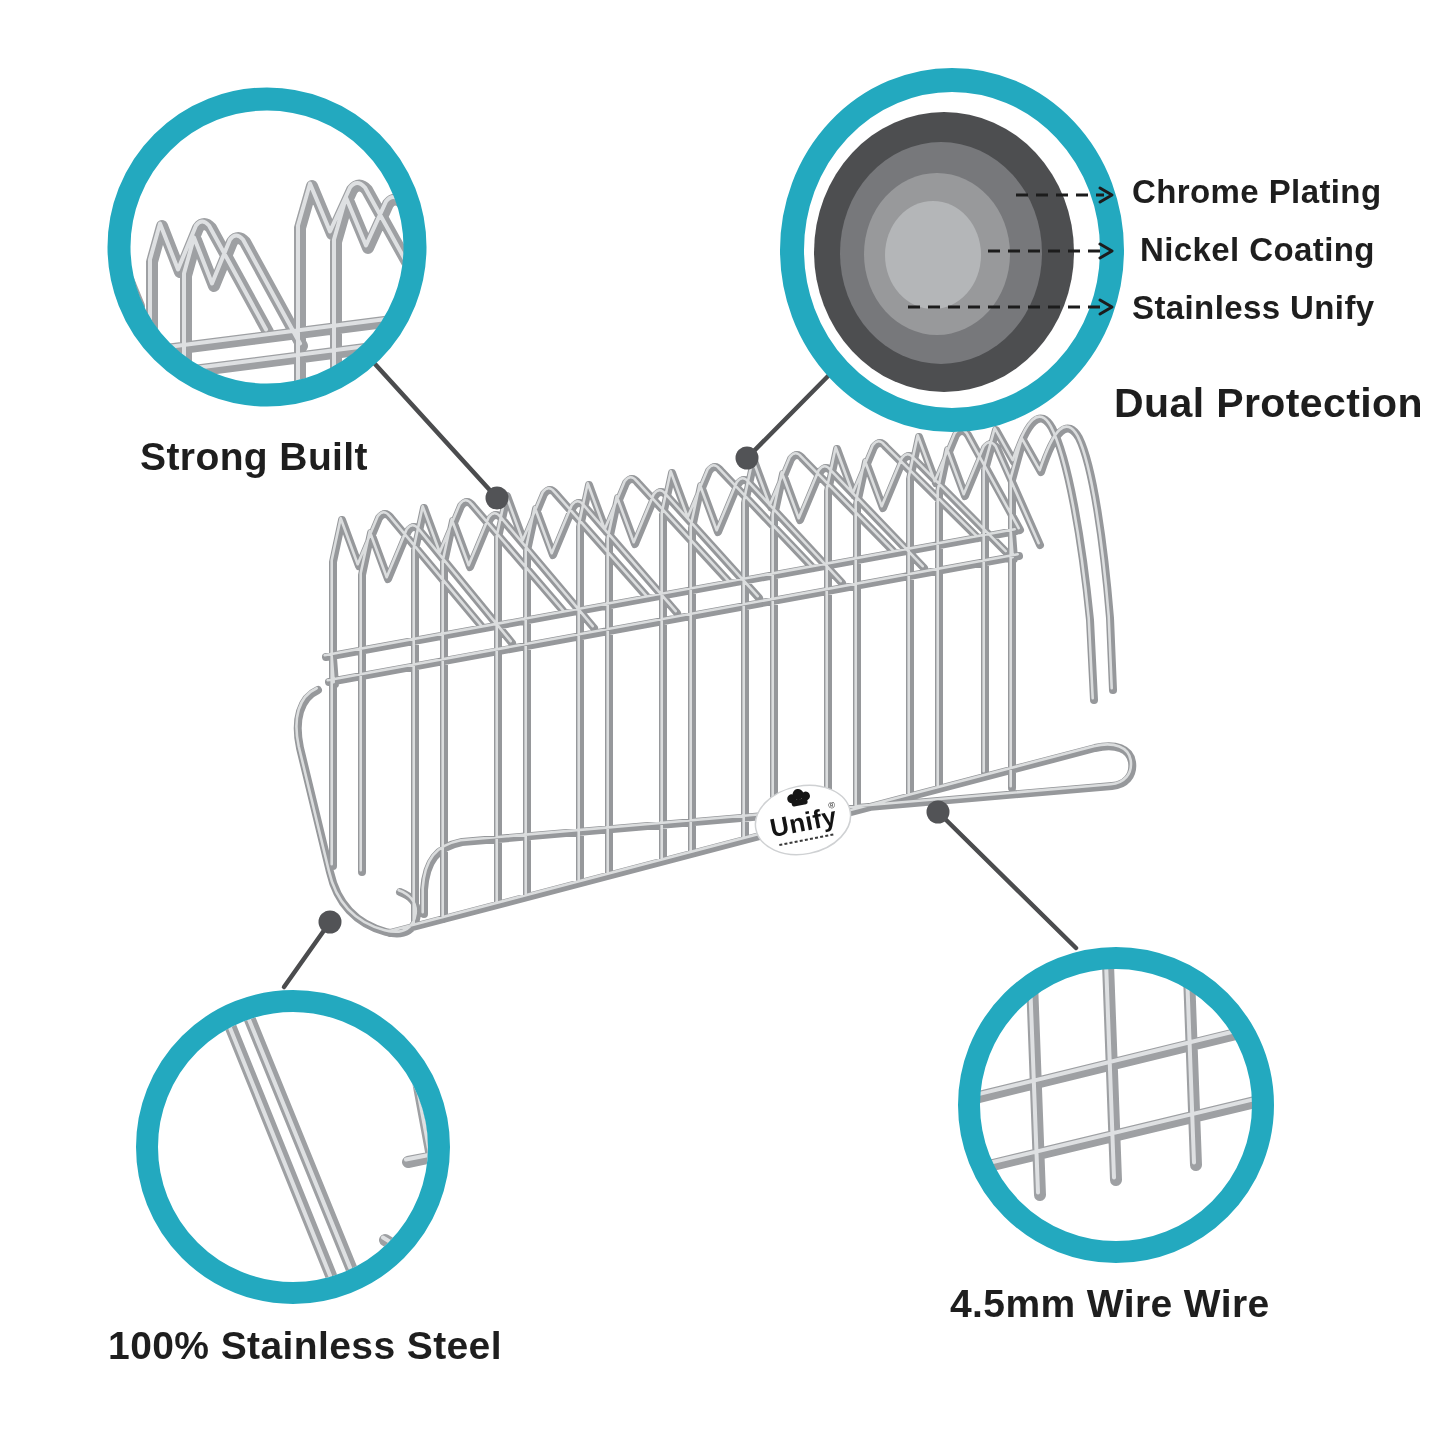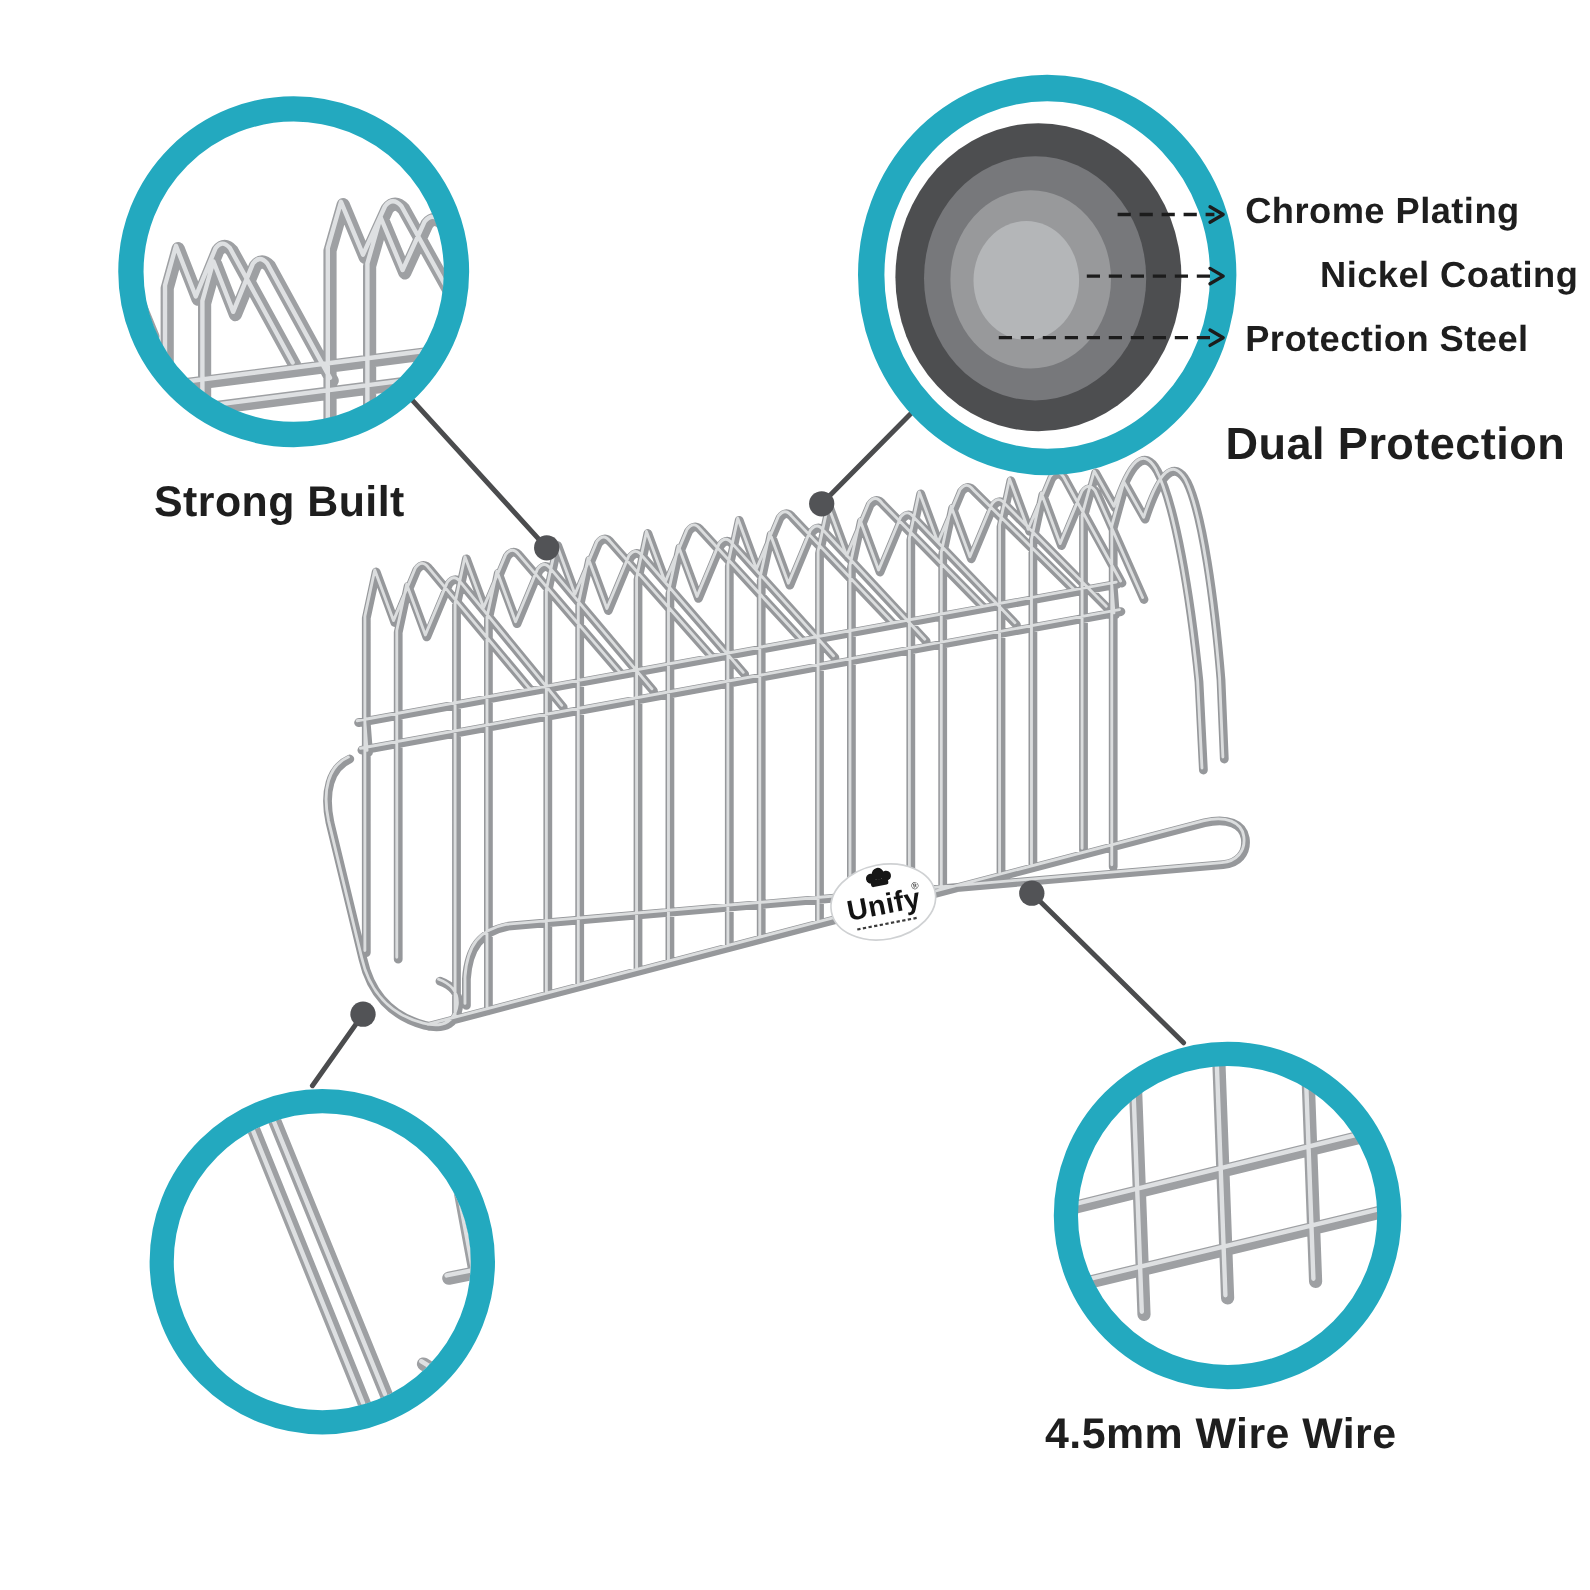--- a/index.html
+++ b/index.html
@@ -5,21 +5,21 @@
   html,body{margin:0;padding:0;background:#fff;}
   .canvas{position:relative;width:1445px;height:1445px;background:#ffffff;overflow:hidden;
           font-family:"Liberation Sans","DejaVu Sans",sans-serif;}
   .canvas svg{position:absolute;left:0;top:0;}
   .lbl{position:absolute;color:#1e1e1e;white-space:nowrap;letter-spacing:.4px;line-height:1.05;}
   .lbl.big{font-size:39px;font-weight:700;}
   .lbl.layer{font-size:33px;font-weight:600;}
   #lbl-strong-built{left:118px;top:437px;width:272px;text-align:center;}
   #lbl-dual-protection{left:1114px;top:382px;font-size:41px;}
   #lbl-chrome{left:1132px;top:175px;}
-  #lbl-nickel{left:1200px;top:233px;}
+  #lbl-nickel{left:1140px;top:233px;}
   #lbl-steel{left:1132px;top:291px;}
   #lbl-stainless100{left:100px;top:1326px;width:410px;text-align:center;}
   #lbl-thickwire{left:950px;top:1284px;}
   
   .wire-base{fill:none;stroke:#96989B;stroke-width:8;stroke-linecap:round;stroke-linejoin:round;}
   .wire-hi{fill:none;stroke:#DEE0E2;stroke-width:2.6;stroke-linecap:round;stroke-linejoin:round;opacity:.95;}
   .zwire-base{fill:none;stroke:#9EA0A3;stroke-width:12;stroke-linecap:round;stroke-linejoin:round;}
   .zwire-hi{fill:none;stroke:#E2E4E6;stroke-width:4;stroke-linecap:round;stroke-linejoin:round;opacity:.95;}
   .teal-ring{fill:none;stroke:#23A9BF;}
   .connector{stroke:#4B4C4E;stroke-width:4.5;stroke-linecap:round;}
@@ -163,19 +163,20 @@
       <text x="0" y="11" text-anchor="middle" font-size="26" font-weight="bold" letter-spacing="0.5" fill="#131313">Unify</text>
       <text x="31" y="-6" text-anchor="middle" font-size="9" fill="#131313">®</text>
       <path d="M-28,20 L28,20" stroke="#3a3a3a" stroke-width="2" stroke-dasharray="3 2.2"></path>
     </g>
   </svg>
 
   <div id="lbl-strong-built" class="lbl big">Strong Built</div>
 
   <div id="lbl-chrome" class="lbl layer">Chrome Plating</div>
   <div id="lbl-nickel" class="lbl layer">Nickel Coating</div>
-  <div id="lbl-steel" class="lbl layer">Protection Steel</div>
+  <div id="lbl-steel" class="lbl layer">Stainless Unify</div>
 
   <div id="lbl-dual-protection" class="lbl big">Dual Protection</div>
 
+  <div id="lbl-stainless100" class="lbl big">100% Stainless Steel</div>
 
   <div id="lbl-thickwire" class="lbl big">4.5mm Wire Wire</div>
 </div>
 
 </body></html>

